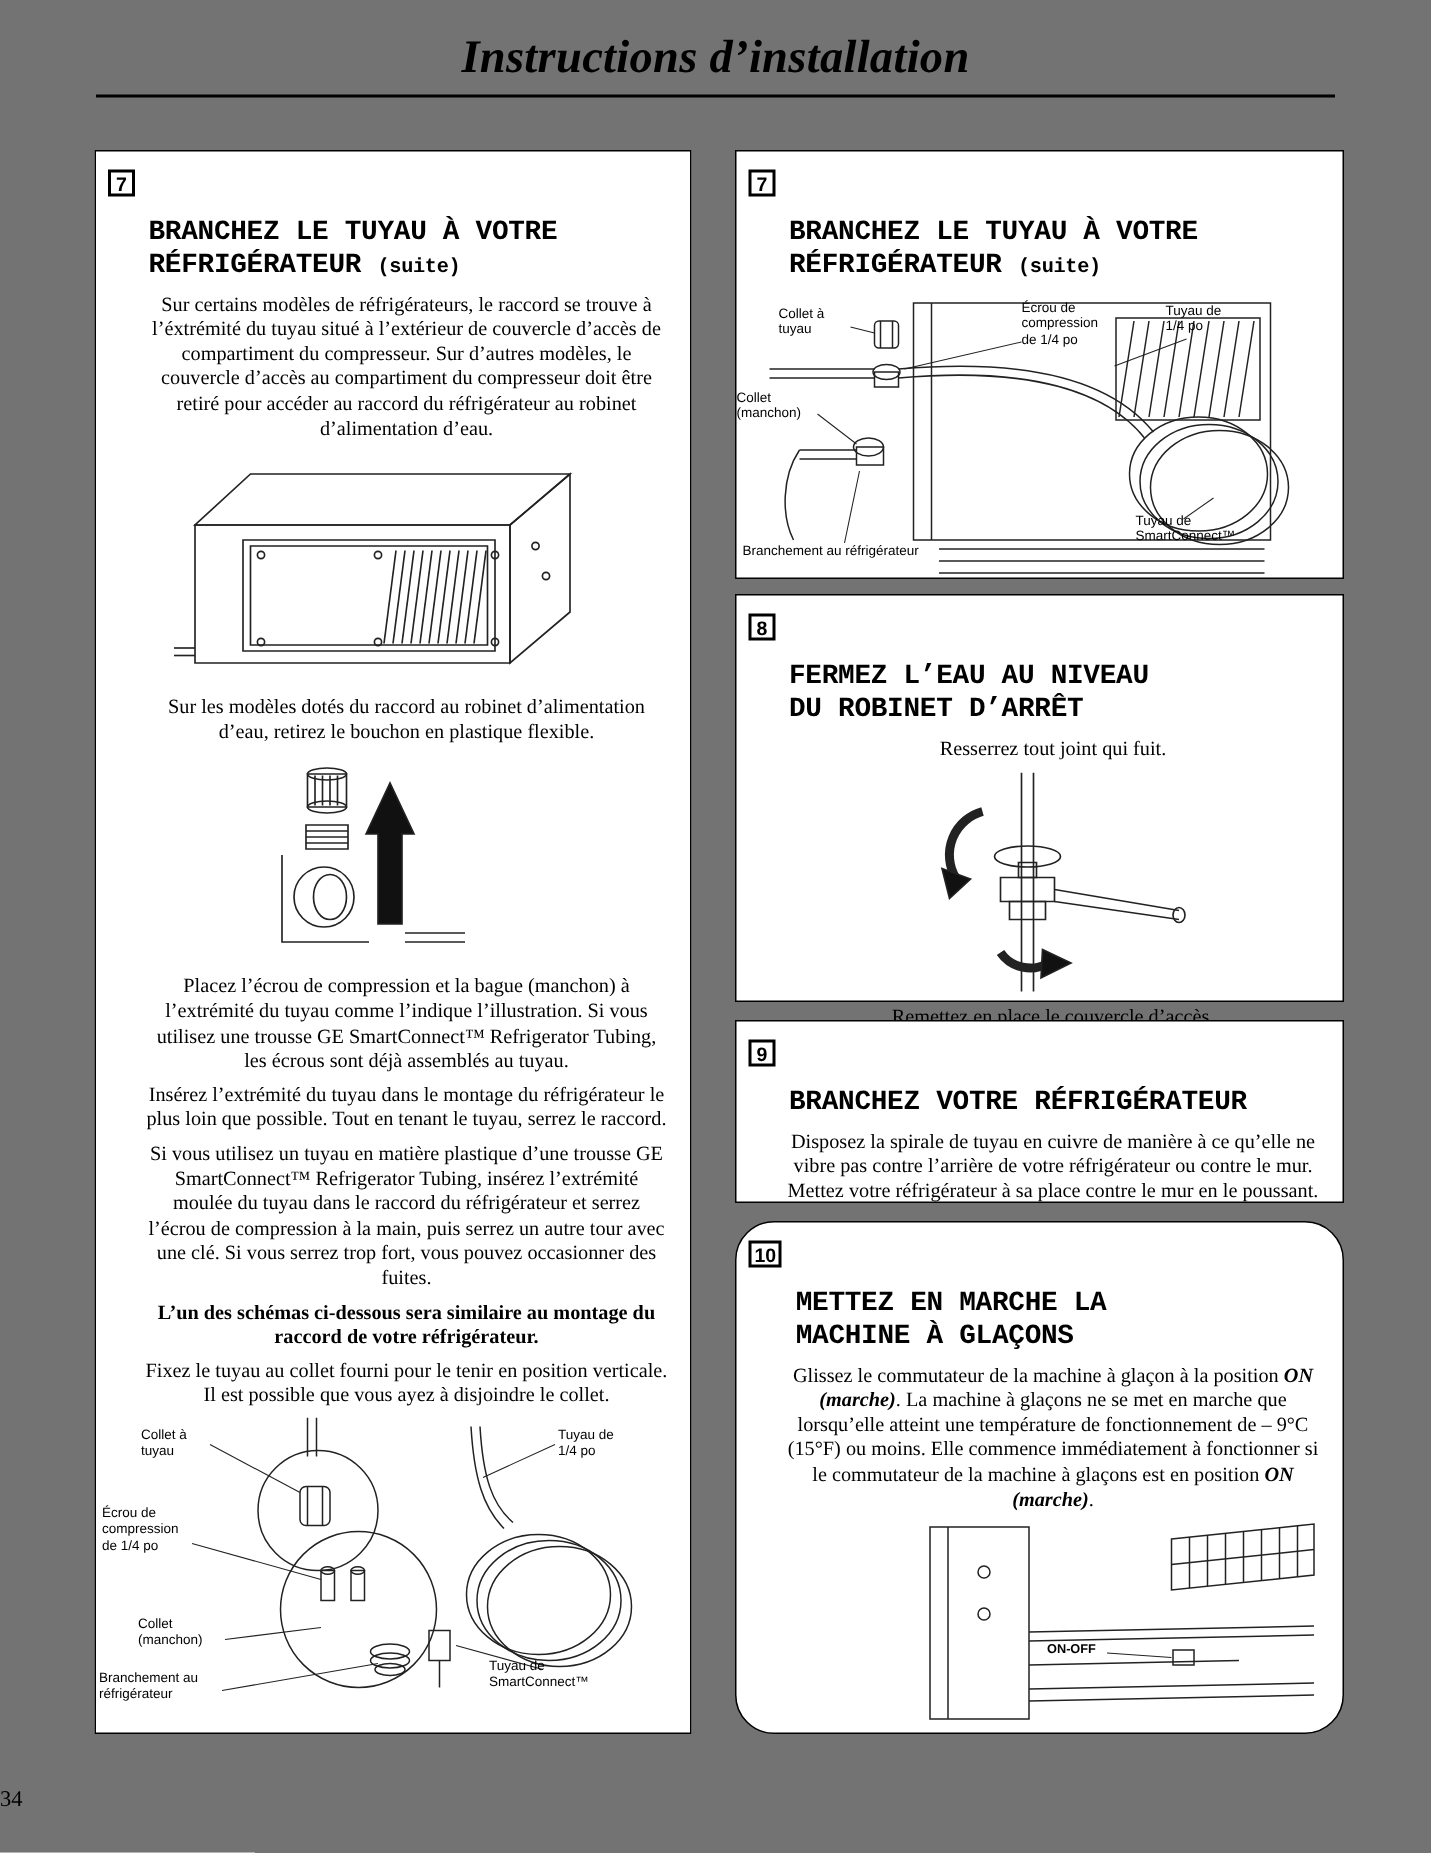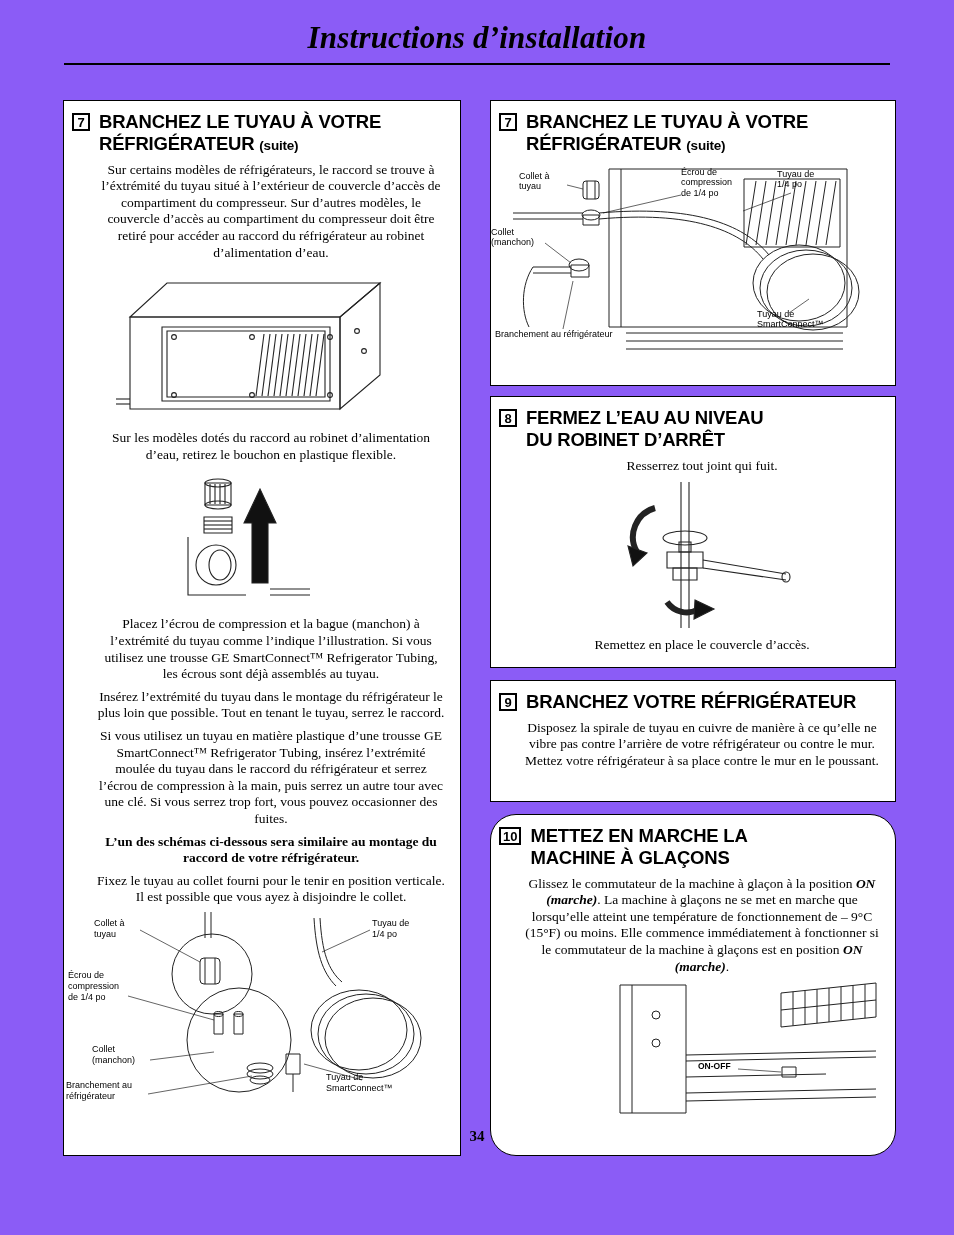--- a/index.html
+++ b/index.html
@@ -1,19 +1,19 @@
 <!DOCTYPE html>
 <html><head>
 <meta charset="utf-8">
 <style>
   * { margin:0; padding:0; box-sizing:border-box; }
   html,body { background:#e8e8e8; }
   .page {
     position:relative; width:954px; height:1235px; margin:0 auto;
-    background:#8b5cf6; color:#000;
+    background:#737373; color:#000;
     font-family:"Liberation Serif", serif; overflow:hidden;
   }
   .doc-title {
     position:absolute; top:20px; left:0; width:100%; text-align:center;
     font-family:"Liberation Serif", serif; font-weight:bold; font-style:italic;
     font-size:31px; letter-spacing:0.2px;
   }
   .title-rule { position:absolute; top:63px; left:64px; width:826px; height:2px; background:#000; }
   .box { position:absolute; border:1.6px solid #000; background:#fff; }
   #box7L { left:63px;  top:100px; width:398px; height:1056px; }
@@ -22,22 +22,22 @@
   #box9  { left:490px; top:680px; width:406px; height:122px; }
   #box10 { left:490px; top:814px; width:406px; height:342px;border-radius:26px; }
   .step-head { display:flex; gap:9px; padding:10px 10px 0 8px; align-items:flex-start; }
   .badge {
     flex:0 0 auto; border:2px solid #000; margin-top:2px;
     font-family:"Liberation Sans", sans-serif; font-weight:bold; font-size:13px;
     min-width:18px; height:18px; padding:0 2px;
     display:flex; align-items:center; justify-content:center;
   }
   .head-title {
-    font-family:Liberation Sans, sans-serif; font-weight:bold;
-    font-size:18.5px; line-height:1.18; letter-spacing:-0.2px;
+    font-family:Liberation Mono, monospace; font-weight:bold;
+    font-size:18.5px; line-height:1.18; letter-spacing:-0.2px;margin-top:33px;
   }
   .head-title .suite { font-size:13.5px; font-weight:bold; }
   .w330 { max-width:330px; }
   .w250 { max-width:250px; }
   .w240 { max-width:235px; }
   .w360 { max-width:362px; }
   .body-text {
     font-size:13.5px; line-height:1.23; margin:7px 14px 0 32px; text-align:center;
   }
   .tight { margin-top:6px; }
@@ -45,22 +45,22 @@
   .bi { font-weight:bold; font-style:italic; }
   .fig { display:block; }
   .fig * { vector-effect:non-scaling-stroke; }
   .diagram { position:relative; margin-top:6px; }
   .dlabel {
     position:absolute; font-family:"Liberation Sans", sans-serif;
     font-size:9px; line-height:1.2; color:#000;
   }
   .ra { text-align:left; }
   .page-number {
-    position:absolute; top:1128px; left:0; width:100%; text-align:center;
-    font-weight:bold; font-size:15px;
+    position:absolute; top:1192px; left:0; width:100%; text-align:left;
+    font-weight:normal; font-size:15px;
   }
   svg line, svg path, svg rect, svg circle, svg ellipse, svg polygon, svg polyline { stroke:#222; }
 </style>
 </head>
 <body>
 
 <div class="page">
 
   <h1 class="doc-title">Instructions d’installation</h1>
   <div class="title-rule"></div>

